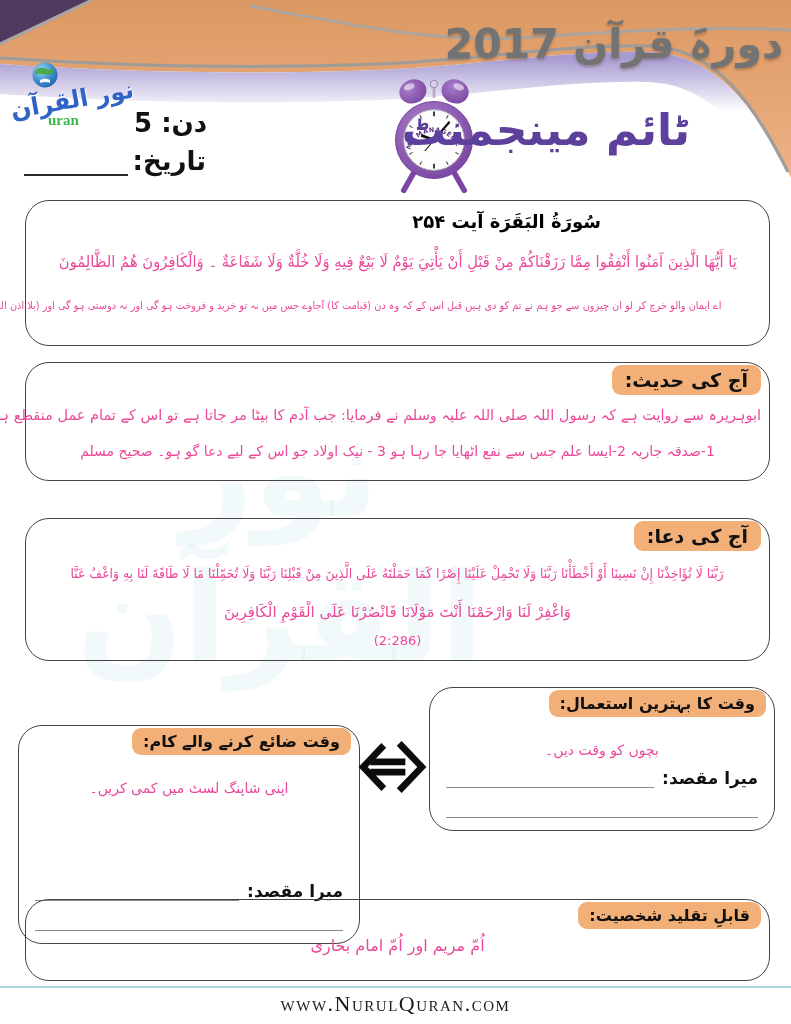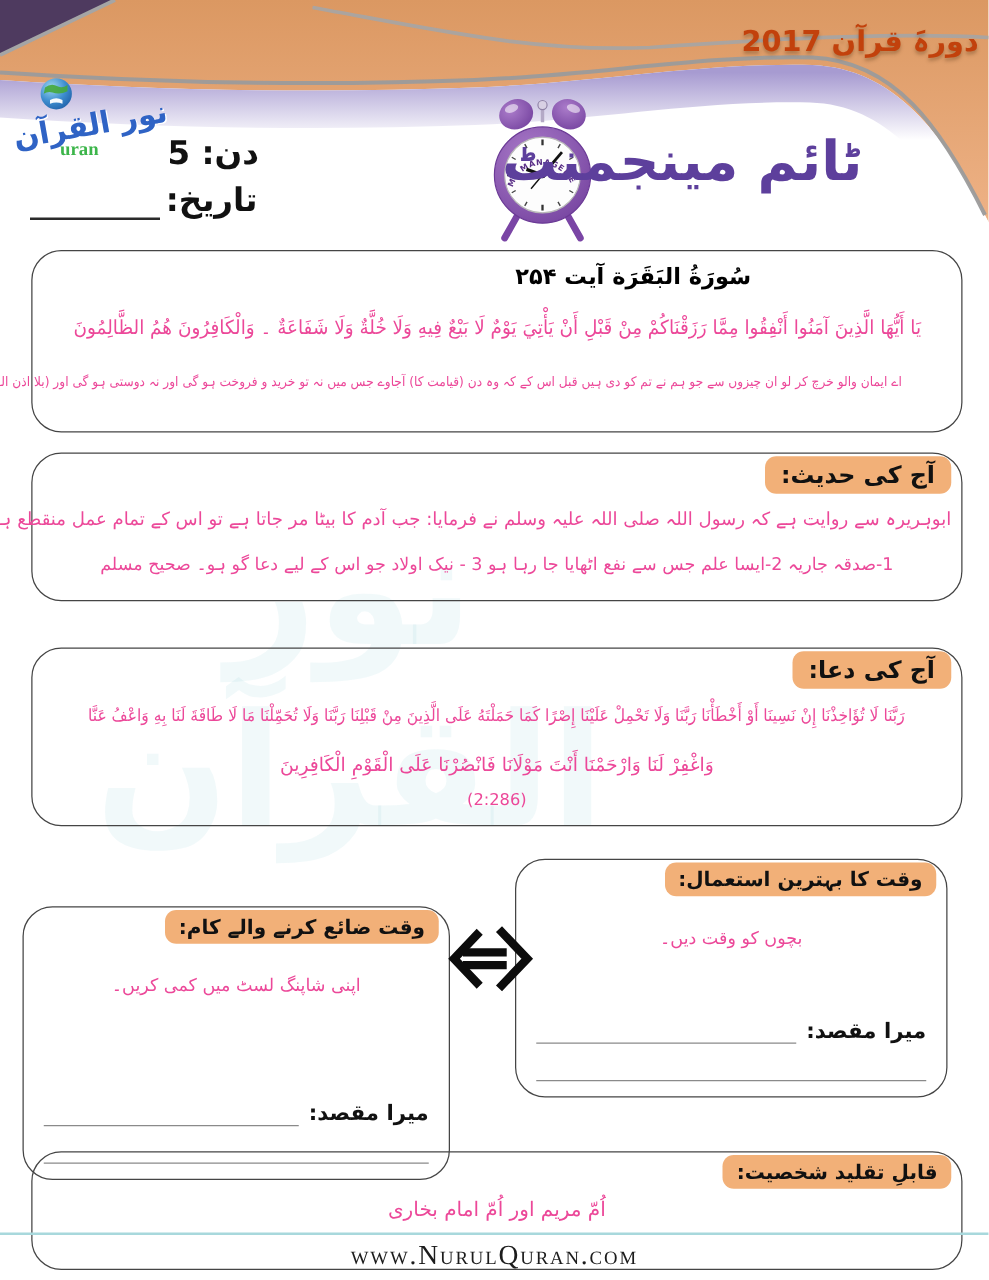--- a/index.html
+++ b/index.html
@@ -2,22 +2,22 @@
 <html lang="ur"><head>
 <meta charset="utf-8">
 <title>Dawrah Quran Worksheet</title>
 <style>
   *{box-sizing:border-box;margin:0;padding:0;}
   body{background:#fff;font-family:"DejaVu Sans",sans-serif;}
   .page{position:relative;width:791px;height:1024px;background:#fff;overflow:hidden;margin:0 auto;}
 
   
   .header-art{position:absolute;top:0;left:0;z-index:0;}
-  .main-title{position:absolute;top:20px;right:8px;z-index:2;color:#c2410c;font-weight:bold;
-    font-size:23px;direction:rtl;white-space:nowrap;text-shadow:0 2px 3px rgba(80,50,20,.35);}
+  .main-title{position:absolute;top:20px;right:8px;z-index:2;color:#737373;font-weight:bold;
+    font-size:41px;direction:rtl;white-space:nowrap;text-shadow:0 2px 3px rgba(80,50,20,.35);}
   .logo{position:absolute;left:4px;top:60px;width:220px;height:80px;z-index:2;}
   .globe{position:absolute;left:28px;top:2px;}
   .logo-urdu{position:absolute;left:6px;top:26px;font-size:24px;font-weight:bold;color:#2f63c5;
     direction:rtl;transform:rotate(-10deg);white-space:nowrap;text-shadow:1px 1px 0 #fff;}
   .logo-latin{position:absolute;left:44px;top:52px;font-size:15px;font-weight:bold;color:#3cb54a;
     font-family:"Liberation Serif",serif;}
   .day-label{position:absolute;left:134px;top:108px;z-index:2;font-size:26px;font-weight:bold;
     direction:rtl;white-space:nowrap;color:#111;}
   .date-row{position:absolute;left:24px;top:146px;width:182px;z-index:2;display:flex;direction:rtl;
     align-items:flex-start;gap:5px;font-size:26px;font-weight:bold;color:#111;}
@@ -50,29 +50,29 @@
   .hadith-l1{top:44px;font-size:14.5px;}
   .hadith-l2{top:80px;font-size:14px;}
 
   .box-dua{left:25px;top:518px;width:745px;height:143px;}
   .dua-l1{top:46px;font-size:13.5px;}
   .dua-l1 .sqz{transform:scaleX(.92);}
   .dua-l2{top:84px;font-size:15px;}
   .dua-ref{top:114px;font-size:13px;direction:ltr;}
 
   .box-waster{left:18px;top:725px;width:342px;height:219px;}
-  .box-bestuse{left:412px;top:687px;width:346px;height:191px;}
+  .box-bestuse{left:429px;top:687px;width:346px;height:144px;}
   .sbox-content{top:54px;font-size:14px;}
   .goal-row{position:absolute;bottom:42px;left:16px;right:16px;display:flex;direction:rtl;
     align-items:flex-end;gap:8px;font-size:17px;font-weight:bold;color:#111;}
   .goal-row .goal-line{flex:1;border-bottom:1px solid #8a8a8a;height:20px;}
   .goal-line2{position:absolute;bottom:12px;left:16px;right:16px;border-bottom:1px solid #8a8a8a;height:1px;}
   .swap-arrows{position:absolute;left:356px;top:735px;z-index:2;}
 
-  .box-rolemodel{left:25px;top:899px;width:745px;height:95px;margin-top:22px;}
+  .box-rolemodel{left:25px;top:899px;width:745px;height:82px;}
   .rolemodel-content{top:36px;font-size:16px;}
 
   
   .footer-rule{position:absolute;top:986px;left:0;width:791px;border-top:2.5px solid #a8d8dc;z-index:1;}
   .footer-text{position:absolute;top:991px;left:0;width:791px;text-align:center;z-index:1;
     font-family:"Liberation Serif",serif;font-variant:small-caps;font-size:22px;letter-spacing:1.5px;color:#1c1c1c;}
   .footer-text a{color:#1c1c1c;text-decoration:none;}
 </style>
 </head>
 <body>

